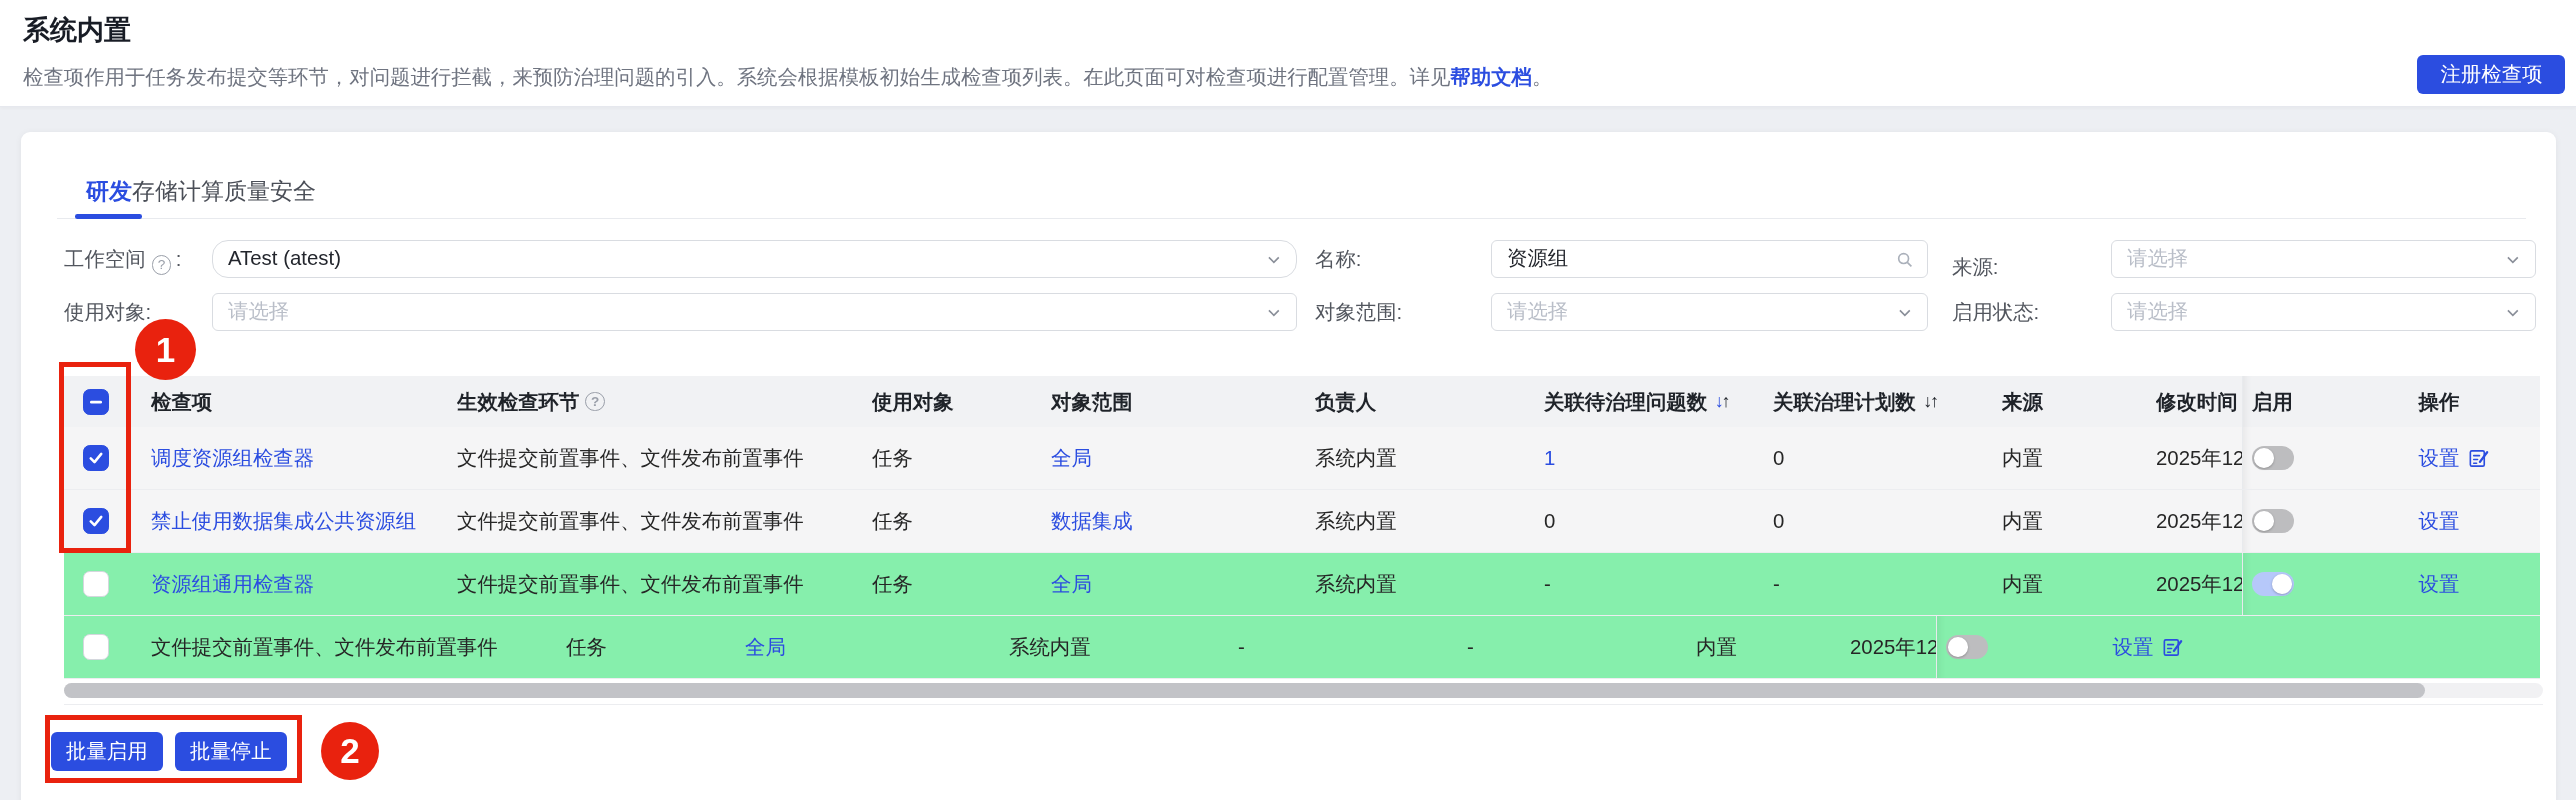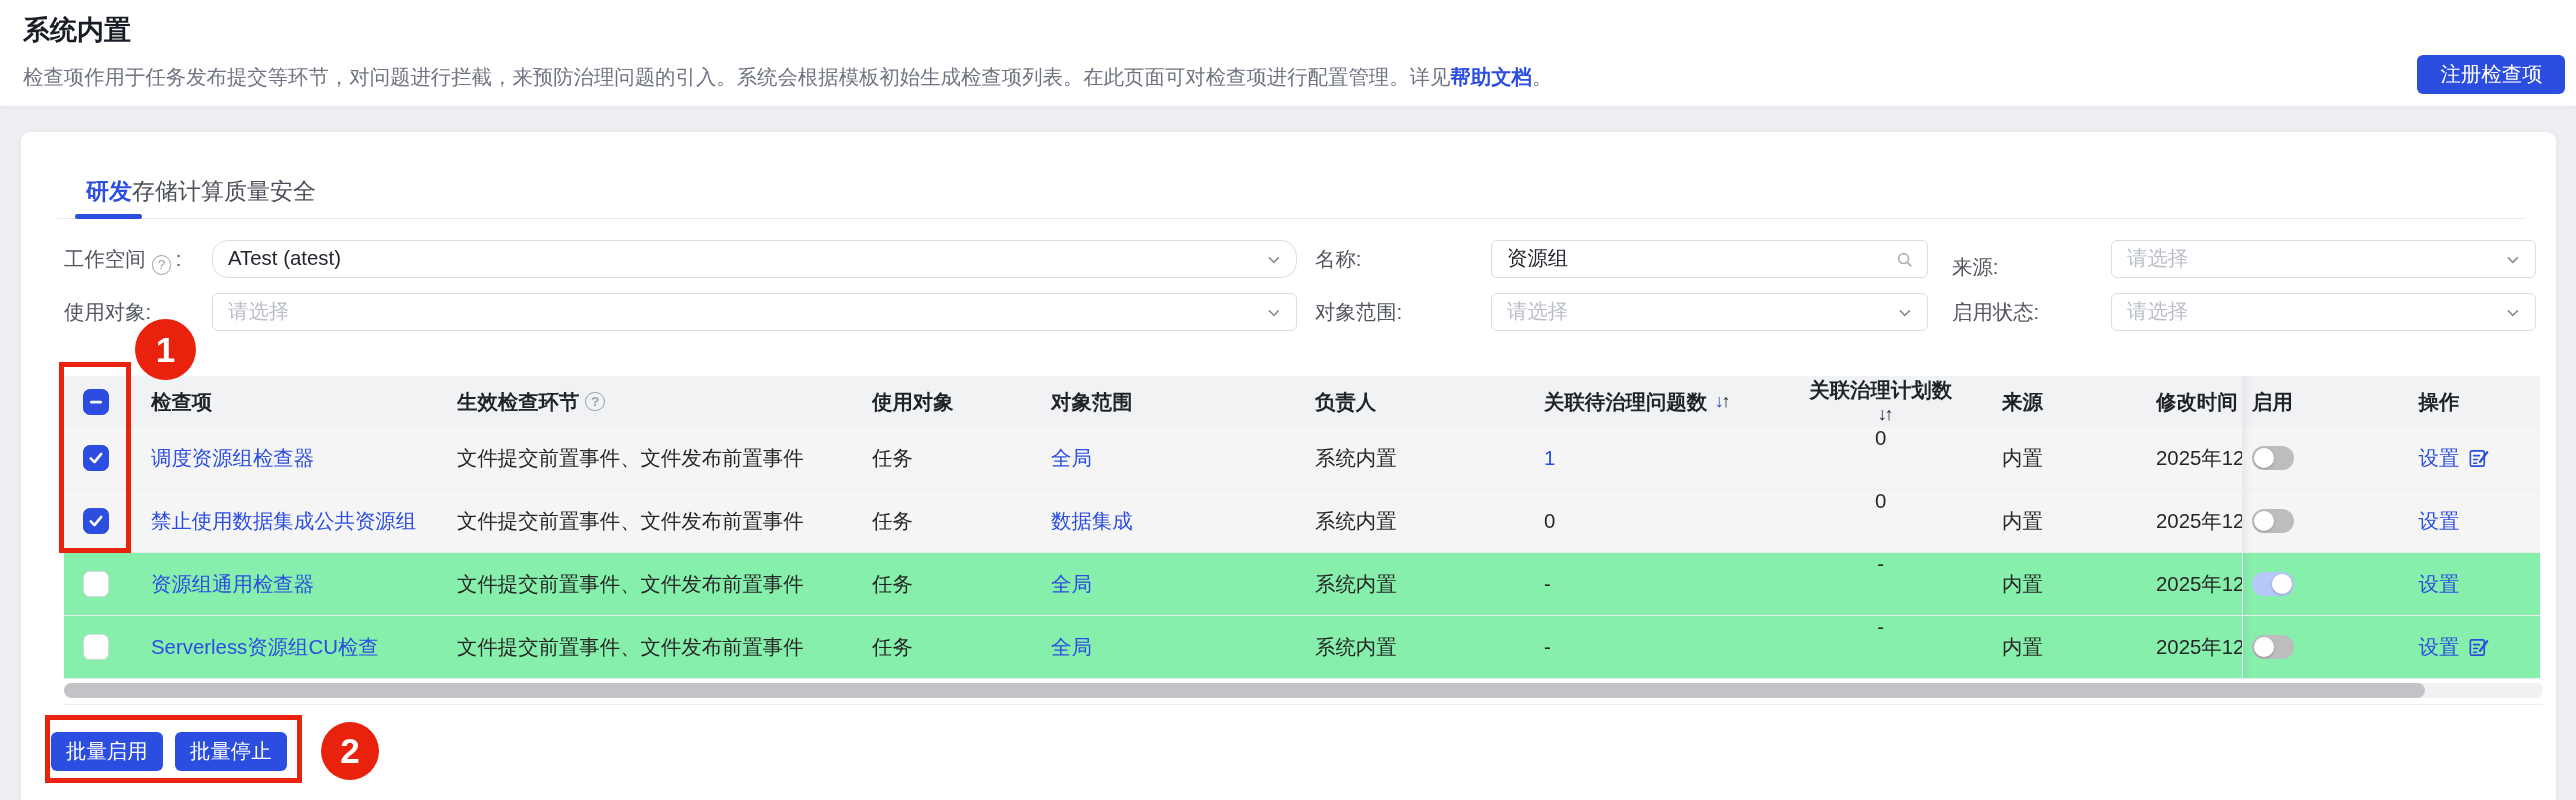--- a/index.html
+++ b/index.html
@@ -71,21 +71,21 @@
   .t-body-row.selected{background:#f5f5f6;}
   .cell{flex:none;display:flex;align-items:center;padding-right:13.6px;overflow:hidden;white-space:nowrap;}
   .t-head .cell{font-weight:bold;color:#1f2329;}
   .c-select{width:87px;padding-left:19px;}
   .c-name{width:306px;}
   .c-stages{width:415px;}
   .c-target{width:179px;}
   .c-scope{width:264px;}
   .c-owner{width:229px;}
   .c-issues{width:229px;}
-  .c-plans{width:229px;flex-direction:column;}
+  .c-plans{width:229px;}
   .c-source{width:154px;}
   .c-modified{width:86px;padding-right:0;}
   .c-enabled{width:163px;padding-left:9px;border-left:0.8px solid #e8eaed;
              box-shadow:inset 10.6px 0 9px -9px rgba(0,0,0,.07);}
   .c-actions{width:134px;padding-left:13.6px;}
   .link{color:var(--primary);cursor:pointer;}
   .cb{
     width:26px;height:26px;border-radius:6.8px;border:1.5px solid #d4d7dd;background:#fff;
     display:flex;align-items:center;justify-content:center;cursor:pointer;flex:none;
   }
@@ -347,23 +347,20 @@
             </span>
           </div>
           <div class="cell c-actions">
             <span class="link">设置</span>
           </div>
         </div>
         <div class="t-row t-body-row">
           <div class="cell c-select">
             <span class="cb"></span>
           </div>
-          <div class="cell c-name">
-            <span class="link">Serverless资源组CU检查</span>
-          </div>
           <div class="cell c-stages">文件提交前置事件、文件发布前置事件</div>
           <div class="cell c-target">任务</div>
           <div class="cell c-scope">
             <span class="link">全局</span>
           </div>
           <div class="cell c-owner">系统内置</div>
           <div class="cell c-issues">-</div>
           <div class="cell c-plans">-</div>
           <div class="cell c-source">内置</div>
           <div class="cell c-modified">2025年12月</div>

